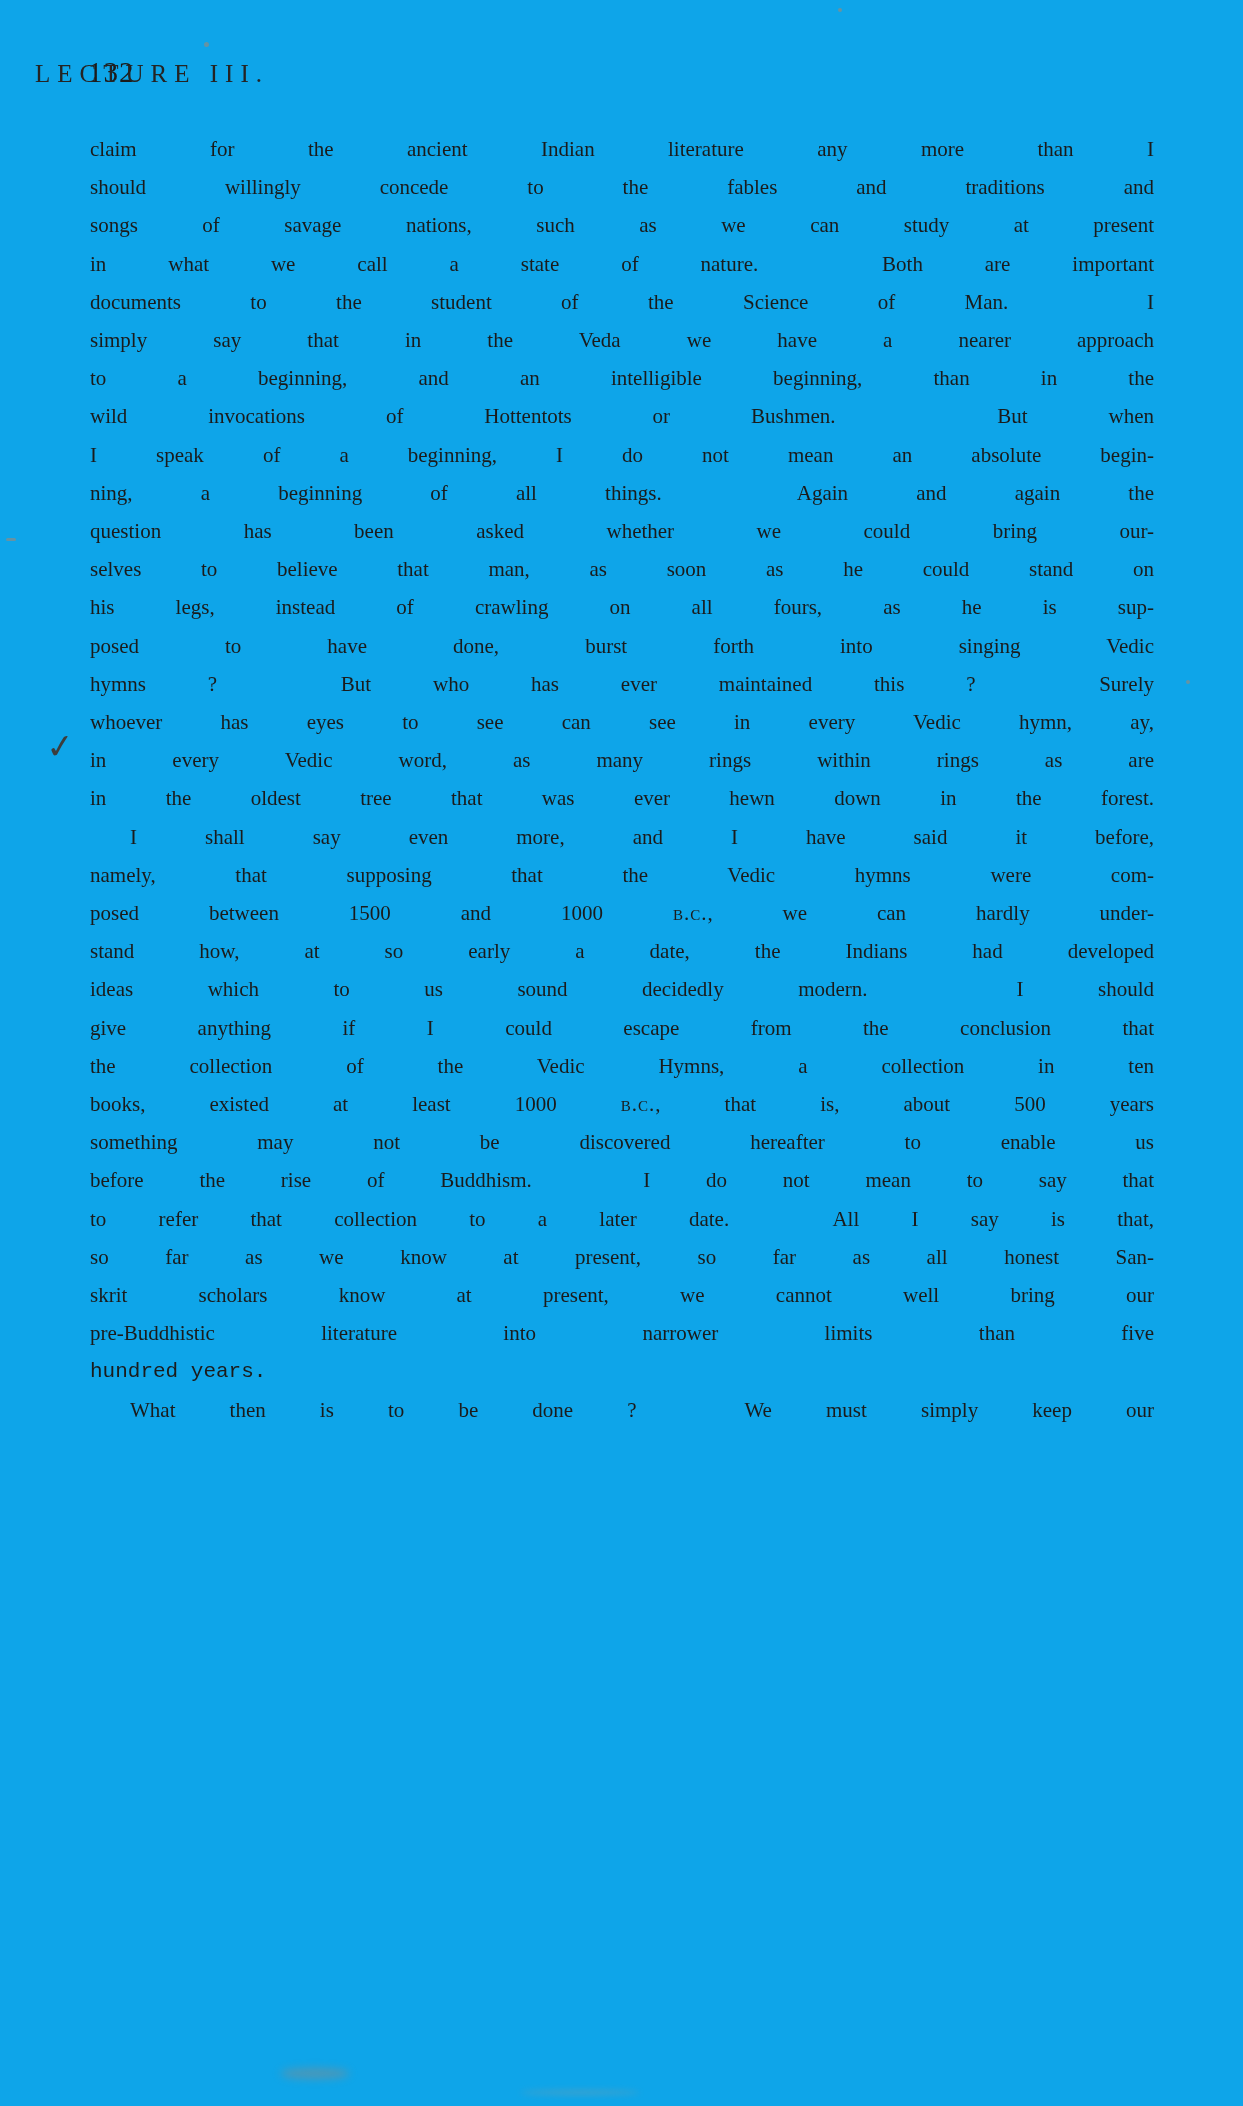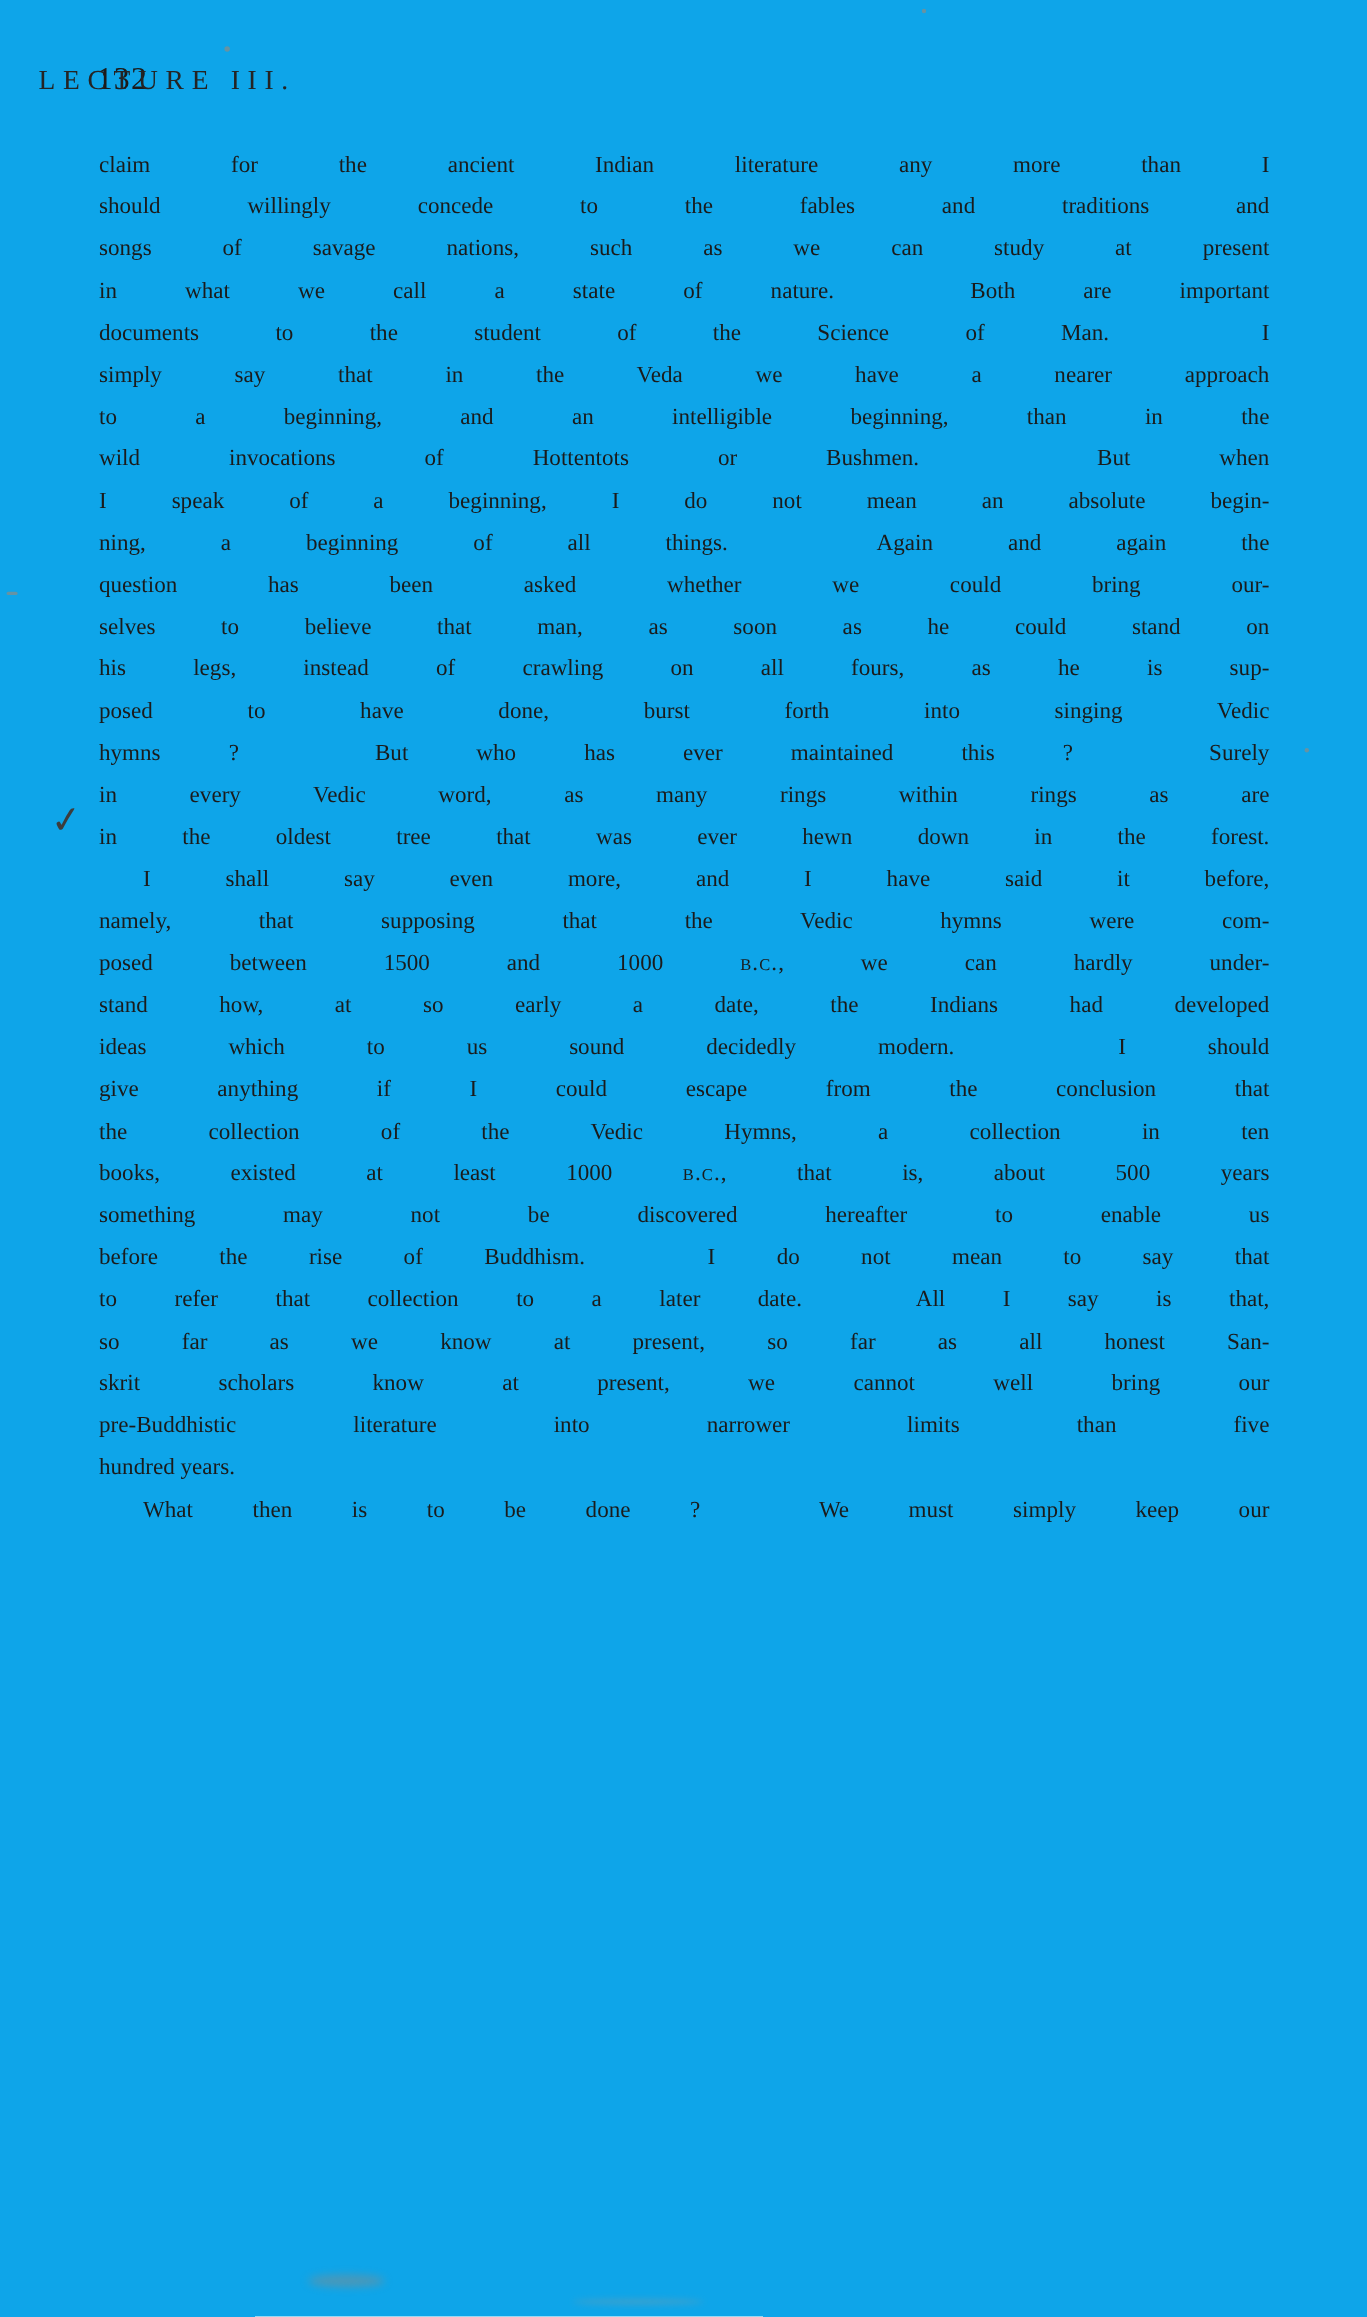--- a/index.html
+++ b/index.html
@@ -46,21 +46,21 @@
     font-size: 21px;
     line-height: 38.2px;
   }
 
   .line {
     text-align: justify;
     text-align-last: justify;
     white-space: pre-wrap;
   }
 
-  .line.left { text-align-last: left; }
+  .line.left { text-align-last: left; font-family: Liberation Mono, monospace; }
   .line.indent { text-indent: 40px; }
 
   .italic { }
   .smallcaps { font-variant: small-caps; letter-spacing: 1px; }
 
   .margin-check {
     position: absolute;
     left: 46px;
     top: 726px;
     font-size: 34px;
@@ -124,20 +124,21 @@
         <div class="line"><span>simply say that in the Veda we have a nearer approach</span></div>
         <div class="line"><span>to a beginning, and an intelligible beginning, than in the</span></div>
         <div class="line"><span>wild invocations of Hottentots or Bushmen.  But when</span></div>
         <div class="line"><span>I speak of a beginning, I do not mean an absolute begin-</span></div>
         <div class="line"><span>ning, a beginning of all things.  Again and again the</span></div>
         <div class="line"><span>question has been asked whether we could bring our-</span></div>
         <div class="line"><span>selves to believe that man, as soon as he could stand on</span></div>
         <div class="line"><span>his legs, instead of crawling on all fours, as he is sup-</span></div>
         <div class="line"><span>posed to have done, burst forth into singing Vedic</span></div>
         <div class="line"><span>hymns ?  But who has ever maintained this ?  Surely</span></div>
+        <div class="line"><span>whoever has eyes to see can see in every Vedic hymn, ay,</span></div>
         <div class="line"><span>in every Vedic word, as many rings within rings as are</span></div>
         <div class="line"><span>in the oldest tree that was ever hewn down in the forest.</span></div>
       </div>
       <div class="paragraph">
         <div class="line indent"><span>I shall say even more, and I have said it before,</span></div>
         <div class="line"><span>namely, that supposing that the Vedic hymns were com-</span></div>
         <div class="line"><span>posed between 1500 and 1000 </span><span class="smallcaps">b.c.</span><span>, we can hardly under-</span></div>
         <div class="line"><span>stand how, at so early a date, the Indians had developed</span></div>
         <div class="line"><span>ideas which to us sound decidedly modern.  I should</span></div>
         <div class="line"><span>give anything if I could escape from the conclusion that</span></div>

